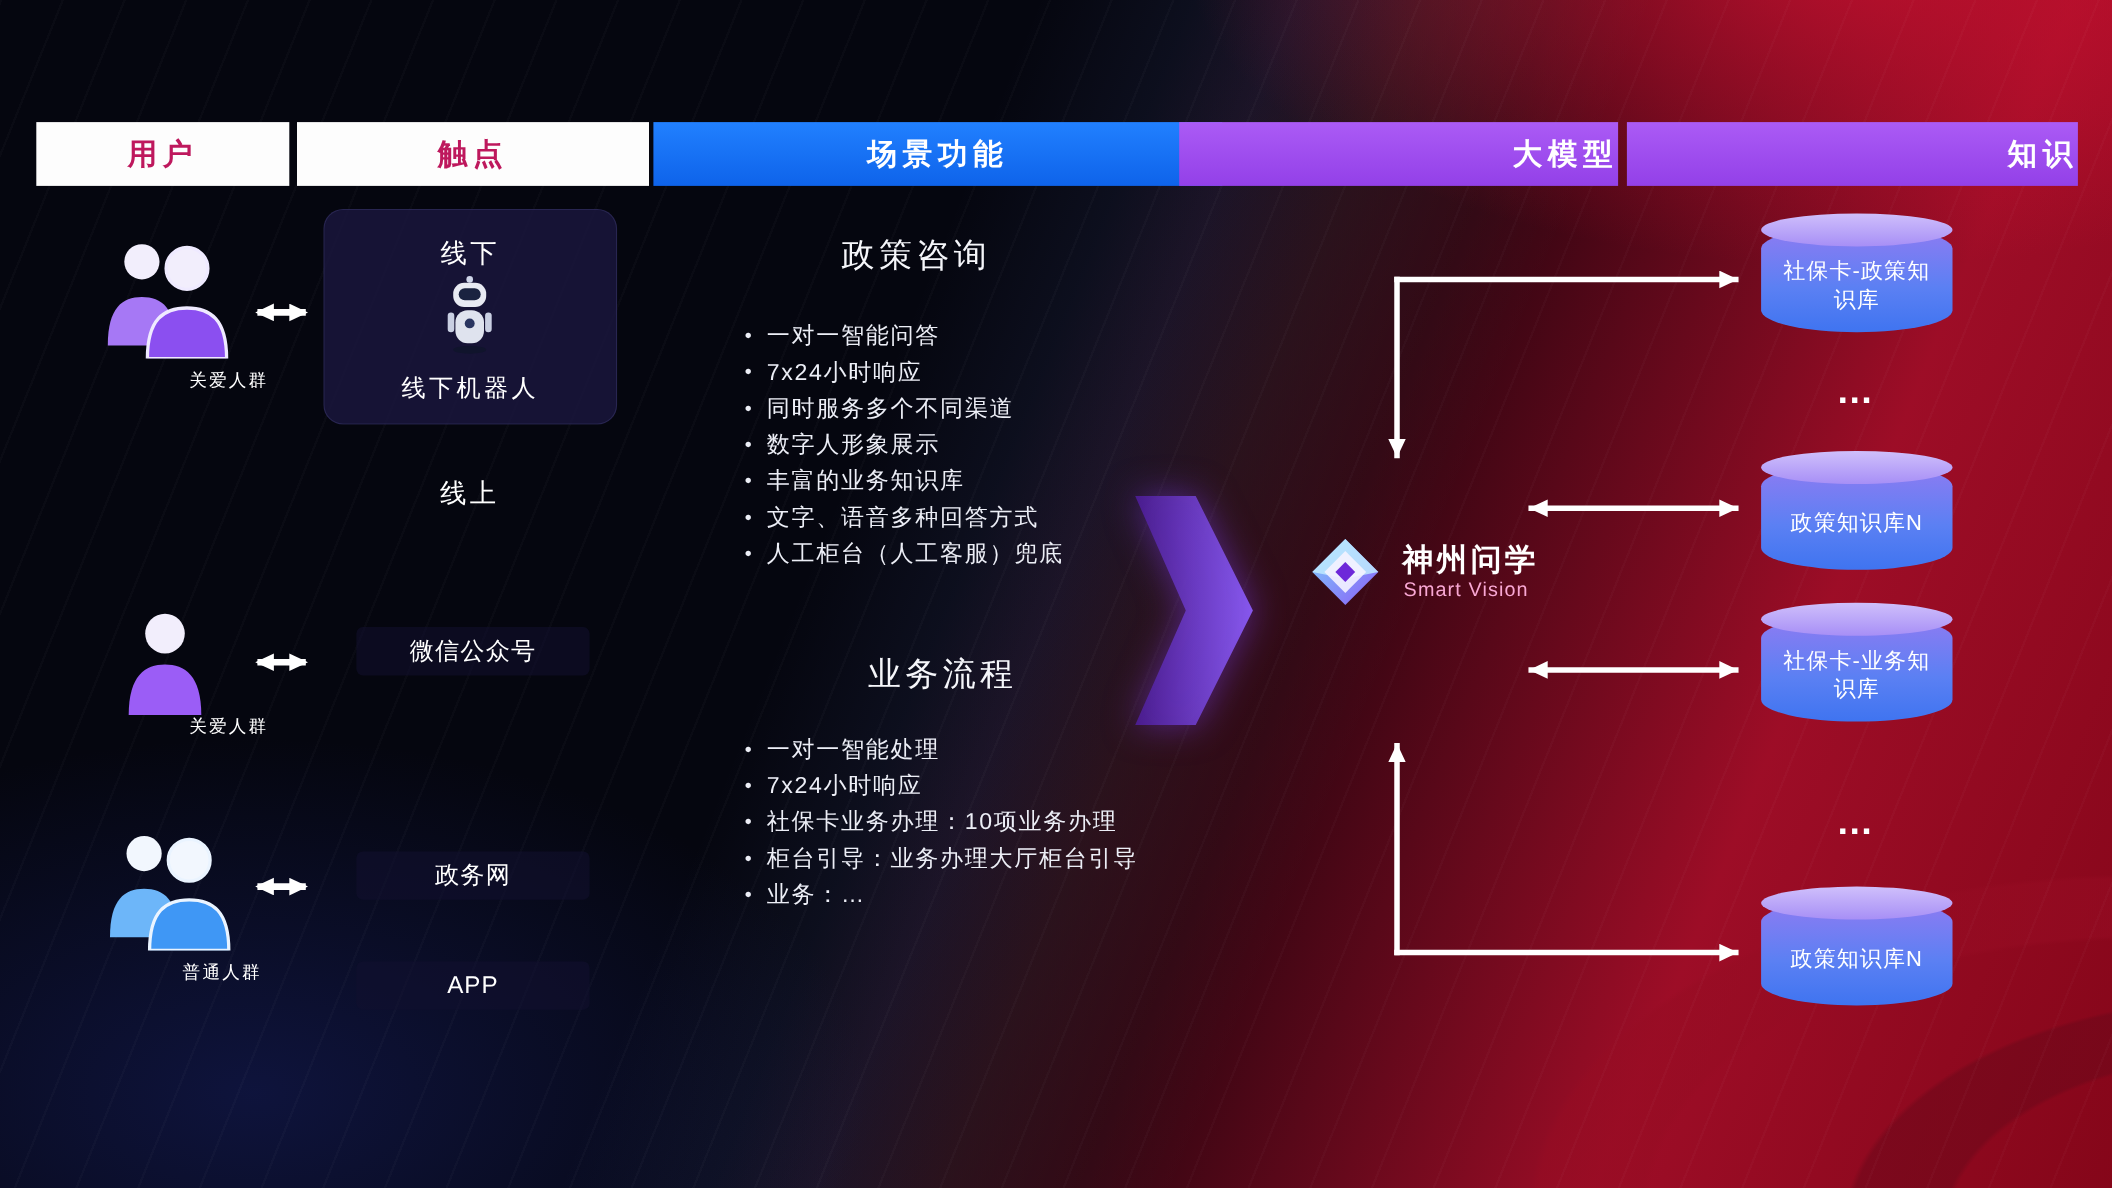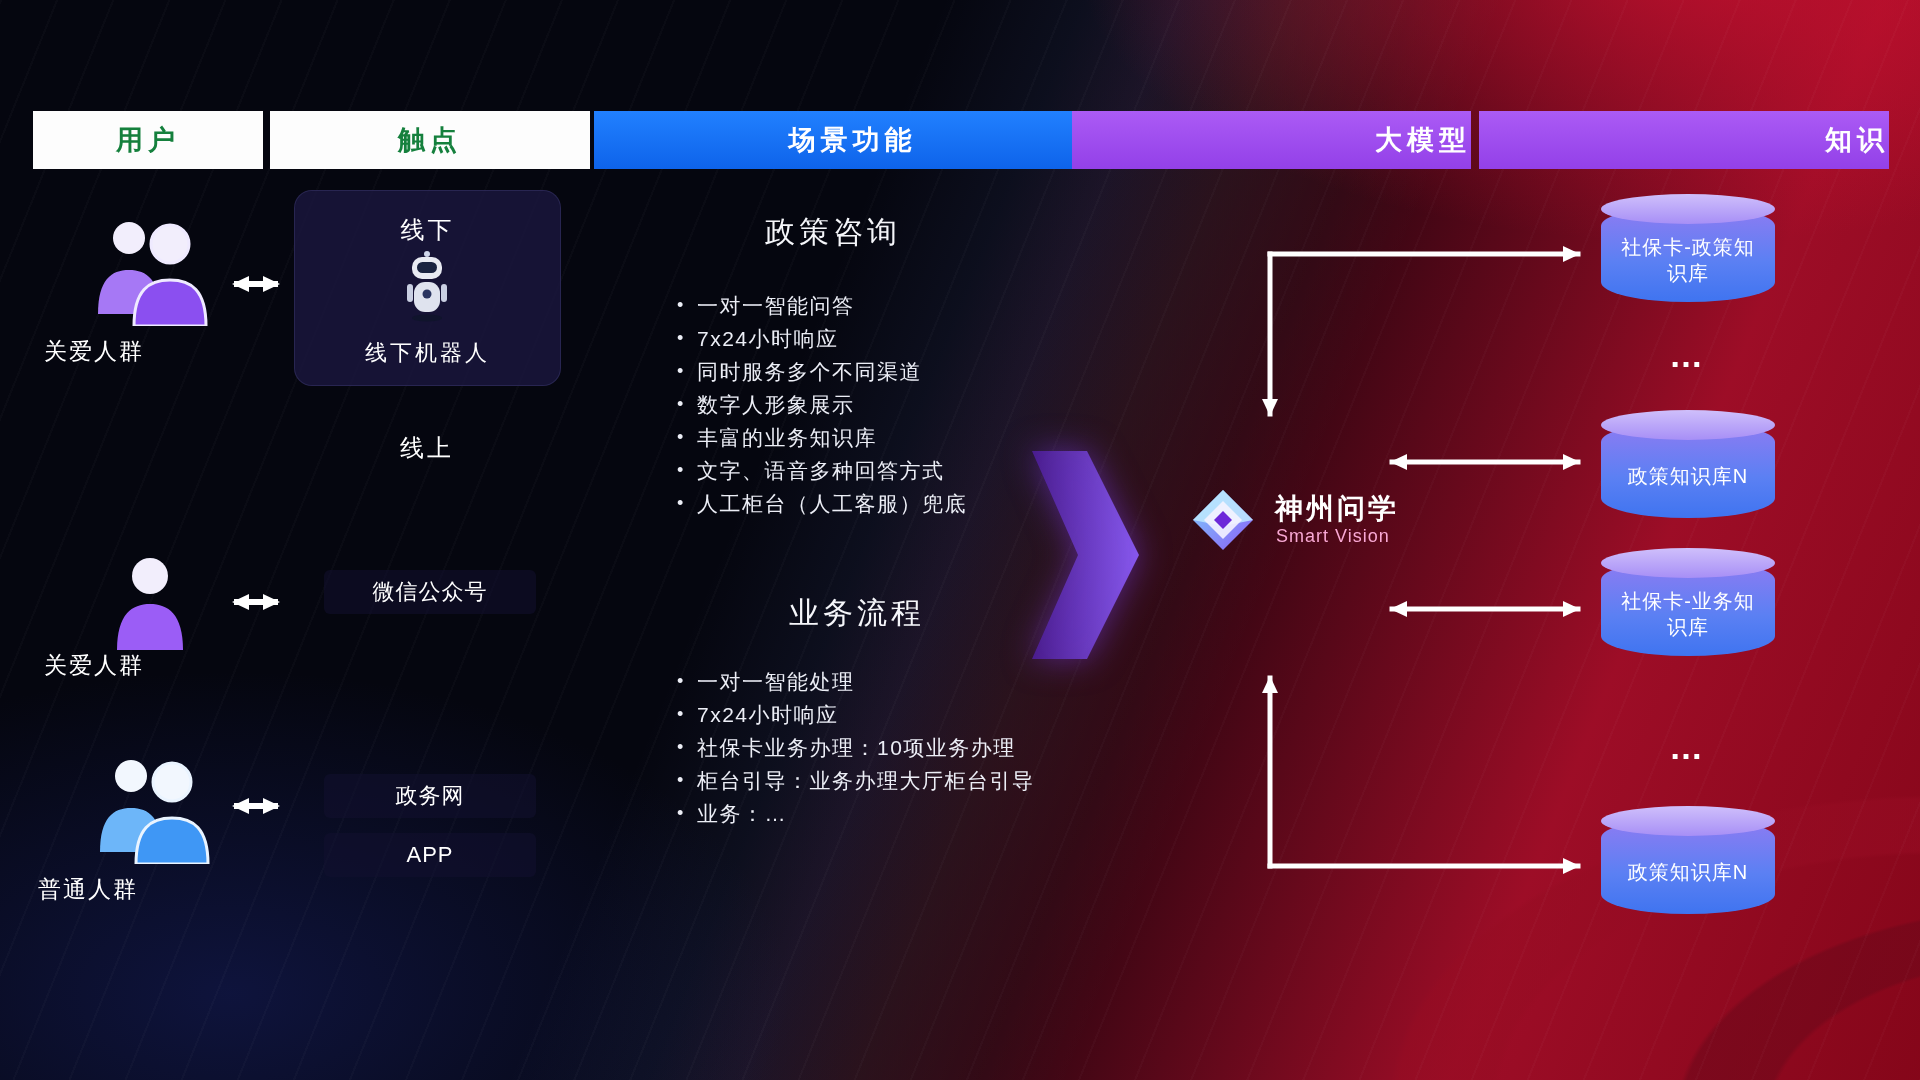--- a/index.html
+++ b/index.html
@@ -17,25 +17,25 @@
   .bg-blue { background: radial-gradient(ellipse 900px 520px at 12% 92%, rgba(26,36,115,0.45), transparent 62%); }
   .bg-band { background: linear-gradient(112deg, transparent 40%, rgba(130,150,255,0.10) 50%, rgba(255,255,255,0.05) 55%, transparent 64%); }
   .bg-streaks { background: repeating-linear-gradient(112deg, rgba(255,255,255,0.035) 0 2px, transparent 2px 52px); opacity:.6; }
   .ring1 { position:absolute; left:1080px; top:540px; width:900px; height:560px; pointer-events:none;
     background: radial-gradient(ellipse 780px 430px at 96% 100%, transparent 57%, rgba(150,12,35,0.55) 58%, rgba(150,12,35,0.55) 70%, transparent 71%); }
   .ring2 { position:absolute; left:1350px; top:700px; width:700px; height:420px; pointer-events:none;
     background: radial-gradient(ellipse 560px 320px at 100% 100%, transparent 50%, rgba(110,8,26,0.6) 51%, rgba(110,8,26,0.6) 66%, transparent 67%); }
   
   .hdr { position:absolute; top:111px; height:58px; display:flex; align-items:center; justify-content:center;
     font-size:27px; font-weight:bold; letter-spacing:5px; }
-  .hdr.white  { background:#fdfdfd; color:#15803d;font-family:Liberation Mono, monospace; }
+  .hdr.white  { background:#fdfdfd; color:#be185d;font-family:Liberation Mono, monospace; }
   .hdr.blue   { background:linear-gradient(180deg,#2180ff,#0e63ea); color:#fff; }
   .hdr.purple { background:linear-gradient(180deg,#ab5bf5,#9340e8); color:#fff;justify-content:flex-end; }
   
-  .ulabel { position:absolute; width:200px; text-align:left; font-size:23px; letter-spacing:2px; color:#fff; }
+  .ulabel { position:absolute; width:200px; text-align:right; font-size:16px; letter-spacing:2px; color:#fff; }
   
   .panel { position:absolute; left:294px; top:190px; width:267px; height:196px;
     background:rgba(26,23,62,0.80); border:1px solid rgba(130,120,210,0.18); border-radius:18px; }
   .tp-title { position:absolute; width:267px; left:294px; text-align:center; font-size:24px; letter-spacing:3px; }
   .tp-online-title { position:absolute; left:327px; width:200px; text-align:center; font-size:24px; letter-spacing:3px; }
   .row { position:absolute; left:324px; width:212px; height:44px; background:rgba(18,16,48,0.55);
     border-radius:6px; display:flex; align-items:center; justify-content:center; font-size:22px; letter-spacing:1px; }
   
   .sec-title { position:absolute; width:300px; text-align:center; font-size:30px; letter-spacing:4px; color:#f5f6fa; }
   .bullets { position:absolute; margin:0; padding:0; list-style:none; font-size:21px; color:#eceef6; }
@@ -129,21 +129,21 @@
   </span>
   <div class="tp-title" style="top:338px; font-size:22px;">线下机器人</div>
 
   <div class="tp-online-title" style="top:432px;">线上</div>
   <div class="row" style="top:570px;">
       <span>微信公众号</span>
     </div>
   <div class="row" style="top:774px;">
       <span>政务网</span>
     </div>
-  <div class="row" style="top:833px;">
+  <div class="row" style="top:874px;">
       <span>APP</span>
     </div>
 
   <div class="sec-title" style="left:683px; top:212px;">政策咨询</div>
   <ul class="bullets" style="left:677px; top:289px;">
     <li>一对一智能问答</li>
     <li>7x24小时响应</li>
     <li>同时服务多个不同渠道</li>
     <li>数字人形象展示</li>
     <li>丰富的业务知识库</li>

